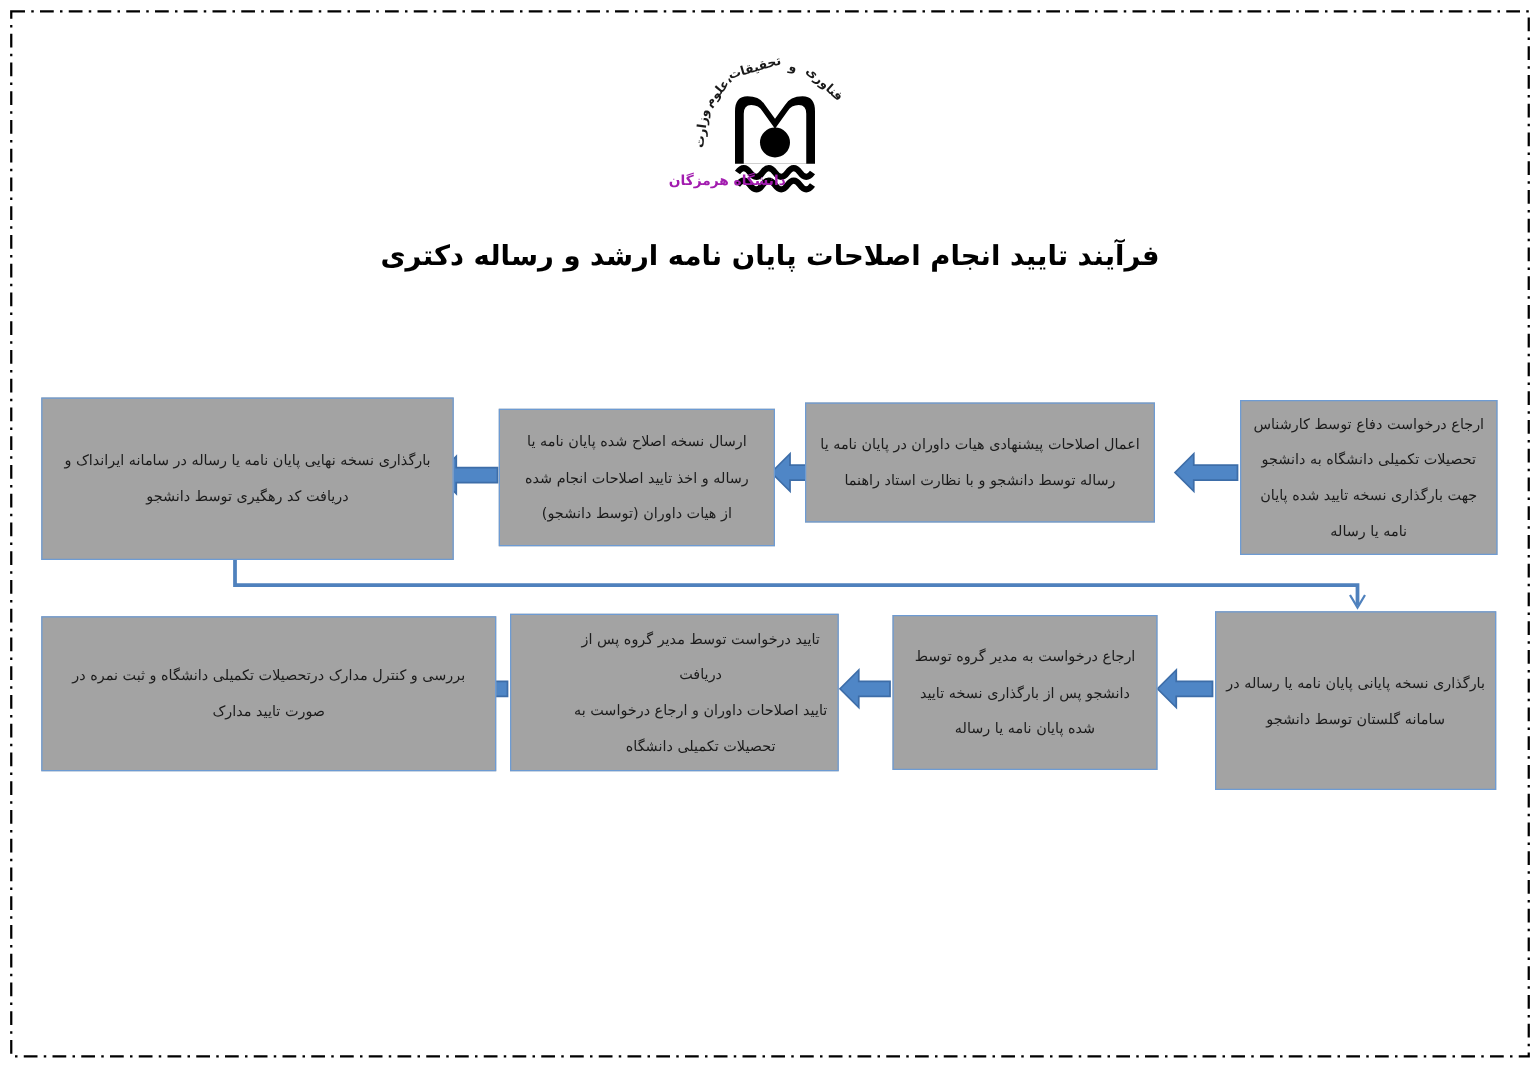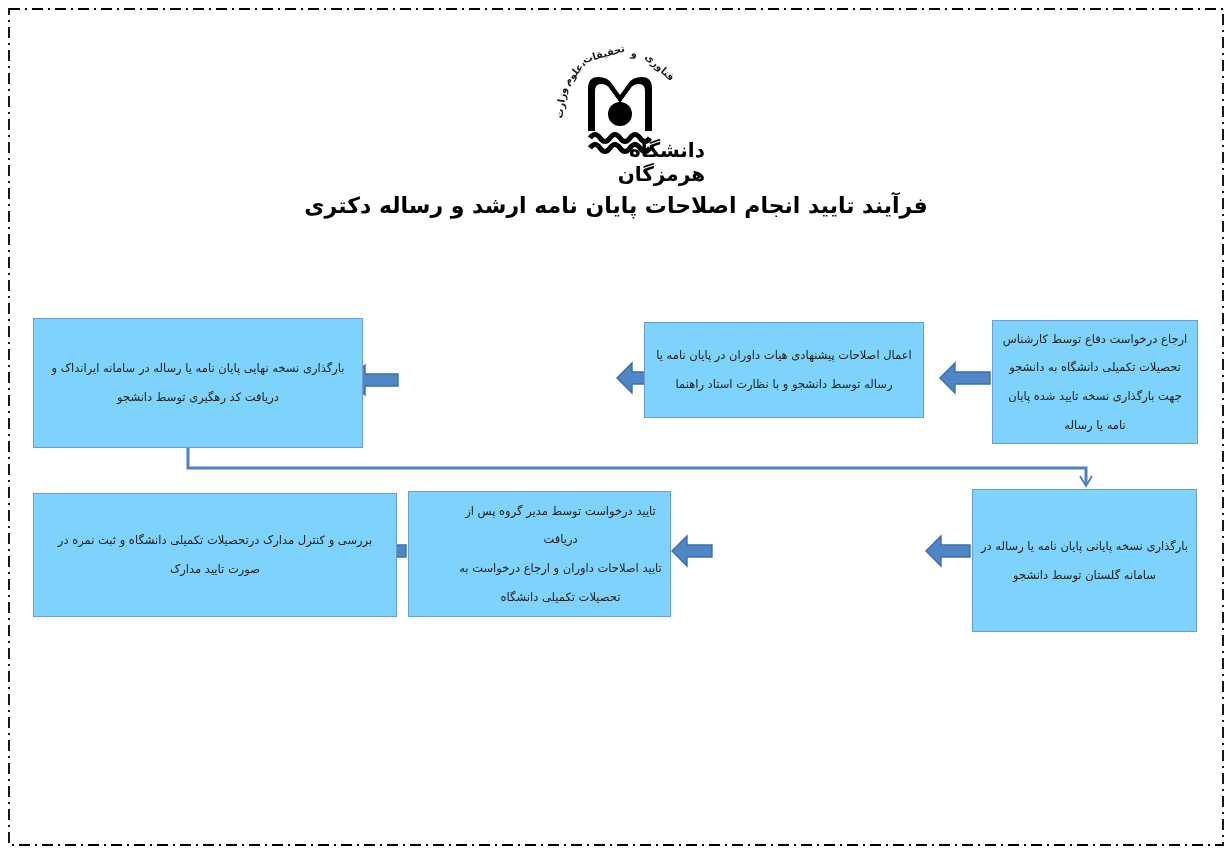--- a/index.html
+++ b/index.html
@@ -17,32 +17,32 @@
   .connector-head{fill:none;stroke:var(--connector,#4f81bd);stroke-width:1.8;}
 
   .logo-wrap{position:absolute;left:545px;top:40px;width:150px;height:132px;}
   .logo-svg{width:150px;height:132px;display:block;}
   .emblem-black{fill:#000;}
   .emblem-white{fill:#fff;}
   .wave{fill:none;stroke:#000;stroke-width:5;}
   .arc-word{font-family:"DejaVu Sans",sans-serif;font-size:10px;font-weight:bold;fill:#1a1a1a;}
   .univ-name{
     position:absolute;left:535px;top:138px;width:170px;
-    text-align:right;direction:rtl;
-    font-size:20px;font-weight:bold;color:#000000;
+    text-align:left;direction:rtl;
+    font-size:11px;font-weight:bold;color:#a21caf;
   }
   .main-title{
     position:absolute;left:0;top:193px;width:1232px;
     text-align:center;direction:rtl;
     font-size:22px;font-weight:bold;color:var(--title,#000);
   }
   .flow-box{
     position:absolute;
     border:1px solid var(--box_border,#6d9bd3);
-    background:#7dd3fc;
+    background:#a3a3a3;
     display:flex;align-items:center;justify-content:center;
     text-align:center;direction:rtl;
     font-size:11.5px;line-height:2.5;
     color:var(--text,#1b1b1b);
     white-space:pre-line;
     padding:2px 6px;box-sizing:border-box;
   }
   .b1{left:992px;top:320px;width:206px;height:124px;}
   .b2{left:644px;top:322px;width:280px;height:96px;}
   .b3{left:399px;top:327px;width:221px;height:110px;}
@@ -92,23 +92,29 @@
   <div class="univ-name">دانشگاه هرمزگان</div>
 
   <div class="main-title">فرآیند تایید انجام اصلاحات پایان نامه ارشد و رساله دکتری</div>
 
   <div class="flow-box b1">ارجاع درخواست دفاع توسط کارشناس
 تحصیلات تکمیلی دانشگاه به دانشجو
 جهت بارگذاری نسخه تایید شده پایان
 نامه یا رساله</div>
   <div class="flow-box b2">اعمال اصلاحات پیشنهادی هیات داوران در پایان نامه یا
 رساله توسط دانشجو و با نظارت استاد راهنما</div>
+  <div class="flow-box b3">ارسال نسخه اصلاح شده پایان نامه یا
+رساله و اخذ تایید اصلاحات انجام شده
+از هیات داوران (توسط دانشجو)</div>
   <div class="flow-box b4">بارگذاری نسخه نهایی پایان نامه یا رساله در سامانه ایرانداک و
 دریافت کد رهگیری توسط دانشجو</div>
   <div class="flow-box b5">بارگذاری نسخه پایانی پایان نامه یا رساله در
 سامانه گلستان توسط دانشجو</div>
+  <div class="flow-box b6">ارجاع درخواست به مدیر گروه توسط
+دانشجو پس از بارگذاری نسخه تایید
+شده پایان نامه یا رساله</div>
   <div class="flow-box b7">تایید درخواست توسط مدیر گروه پس از دریافت
 تایید اصلاحات داوران و ارجاع درخواست به
 تحصیلات تکمیلی دانشگاه</div>
   <div class="flow-box b8">بررسی و کنترل مدارک درتحصیلات تکمیلی دانشگاه و ثبت نمره در
 صورت تایید مدارک</div>
 
 </div>
 
 </body></html>

